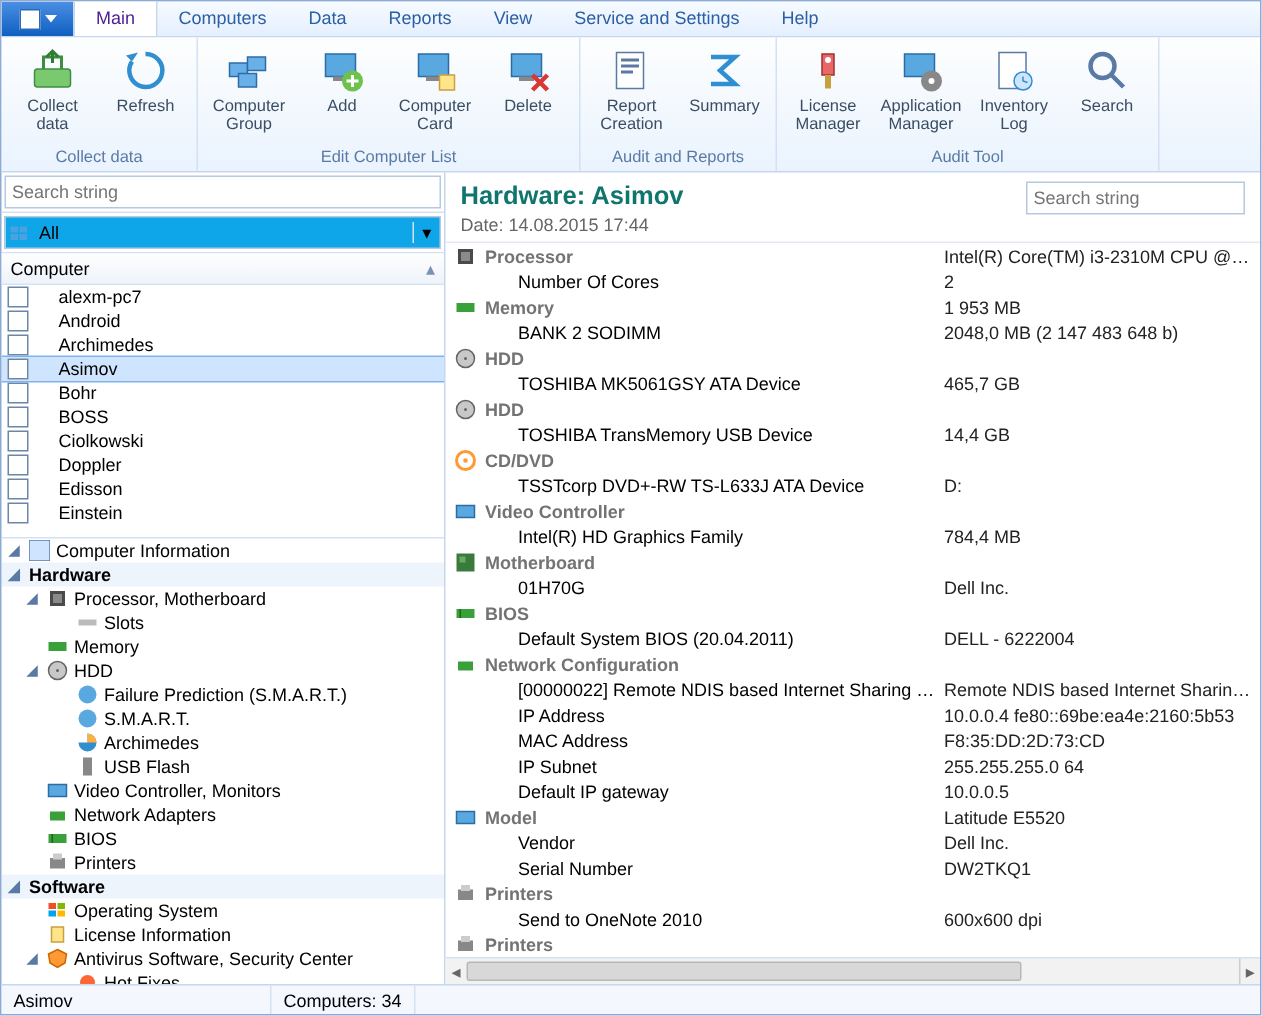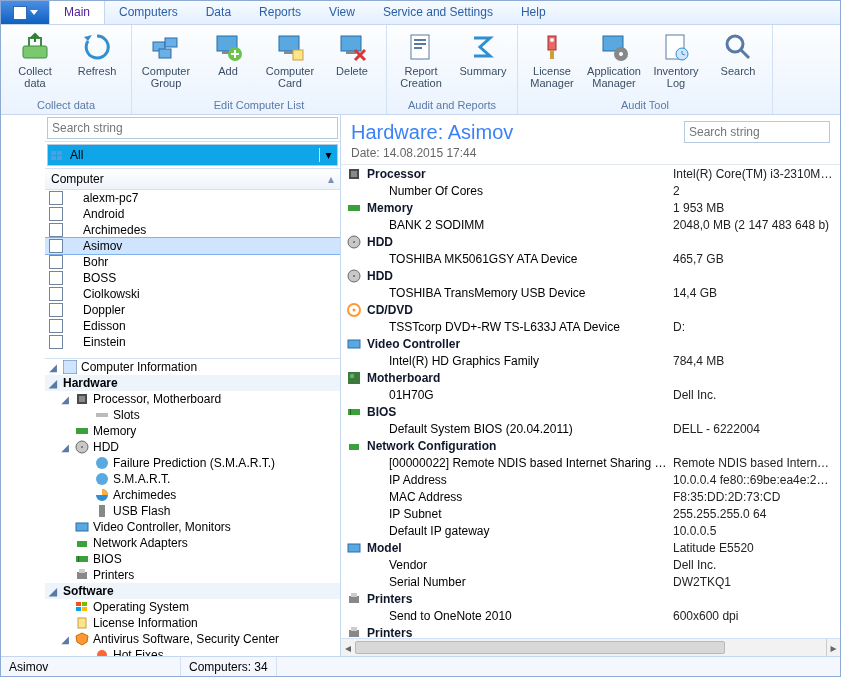--- a/index.html
+++ b/index.html
@@ -16,21 +16,21 @@
 
 .ribbon { display:flex; background:linear-gradient(#fdfefe,#eaf3fe); border-bottom:1px solid #c5d7ee; height:90px; }
 .ribgroup { border-right:1px solid #d2e1f3; display:flex; flex-direction:column; padding:2px 4px 0 4px;}
 .ribgroup .items { display:flex; gap:2px; flex:1;}
 .ribgroup .cap { text-align:center; font-size:11px; color:#5a7aa6; padding:2px 0 3px 0;}
 .ribbtn { display:flex; flex-direction:column; align-items:center; justify-content:flex-start; width:60px; padding:4px 2px; cursor:default; text-align:center; color:#3b4d63;}
 .ribbtn .ico { width:32px; height:32px; display:flex; align-items:center; justify-content:center; margin-bottom:2px;}
 .ribbtn .lbl { font-size:11px; line-height:12px; color:#3b4d63; white-space:pre-line;}
 
 
-.content { flex:1; display:flex; min-height:0;margin-left:44px;}
+.content { flex:1; display:flex; min-height:0;}
 .left { width:296px; display:flex; flex-direction:column; border-right:1px solid #c5d7ee; }
 .right { flex:1; display:flex; flex-direction:column; min-width:0;}
 
 .searchrow { display:flex; gap:2px; padding:2px; border-bottom:1px solid #d2e1f3;}
 .searchrow input { flex:1; height:22px; border:1px solid #b7c9de; padding:0 4px; color:#999;}
 .combo { display:flex; align-items:center; border:1px solid #b7c9de; background:#0ea5e9; height:22px;}
 .combo .ic{width:18px; display:flex;justify-content:center;}
 .combo .tx{flex:1; padding:0 4px;}
 .combo .dd{width:18px; display:flex;justify-content:center; border-left:1px solid #d2e1f3;}
 
@@ -41,27 +41,27 @@
 .sqico { width:14px;height:14px;background:#fff;border:1px solid #6d86a4; flex-shrink:0;}
 
 .tree { flex:1; overflow:auto; border-top:1px solid #d2e1f3; }
 .tree .row { display:flex; align-items:center; gap:4px; padding:1px 2px; cursor:default; white-space:nowrap;}
 .tree .tw { width:12px; text-align:center; color:#5a7aa6; font-size:10px;}
 .tree .ind1{padding-left:14px;} .tree .ind2{padding-left:34px;}
 .tree .cat { font-weight:bold; background:#eef4fc;}
 .tree .ficon{width:14px;height:14px;flex-shrink:0;display:flex;align-items:center;justify-content:center;}
 
 .righthead { padding:6px 10px 4px 10px; display:flex; justify-content:space-between; align-items:flex-start; border-bottom:1px solid #e4eaf2;}
-.righthead h1{font-size:20px; font-weight:normal; color:#3b82f6;}
+.righthead h1{font-size:17px; font-weight:bold; color:#0f766e;}
 .righthead .sub{color:#666; font-size:12px; margin-top:2px;}
 .righthead input{border:1px solid #b7c9de; height:22px; width:146px; padding:0 4px; color:#999;}
 
 .details { flex:1; overflow:auto; }
 .details .drow { display:flex; padding:0 6px; height:17px; align-items:center; gap:6px;}
-.details .drow.section .lbl { color:#0f172a; font-weight:bold;}
+.details .drow.section .lbl { color:#737373; font-weight:bold;}
 .details .lbl { width:300px; overflow:hidden; text-overflow:ellipsis; white-space:nowrap;}
 .details .val { flex:1; overflow:hidden; text-overflow:ellipsis; white-space:nowrap; color:#222;}
 .details .sic { width:14px; height:14px; flex-shrink:0;}
 .details .indent .lbl{ padding-left:22px;}
 .hscroll{height:18px;border-top:1px solid #d2e1f3;background:#f2f2f2;position:relative;}
 .hscroll .thumb{position:absolute;left:14px;top:2px;height:13px;width:370px;background:#d8d8d8;border:1px solid #b8b8b8;border-radius:2px;}
 .hscroll .arr{position:absolute;top:0;width:14px;height:17px;display:flex;align-items:center;justify-content:center;color:#666;}
 .hscroll .arr.l{left:0;} .hscroll .arr.r{right:0;border-left:1px solid #ccc;}
 
 .status { height:20px; border-top:1px solid #c5d7ee; display:flex; align-items:center; background:#f4f8fe;}

